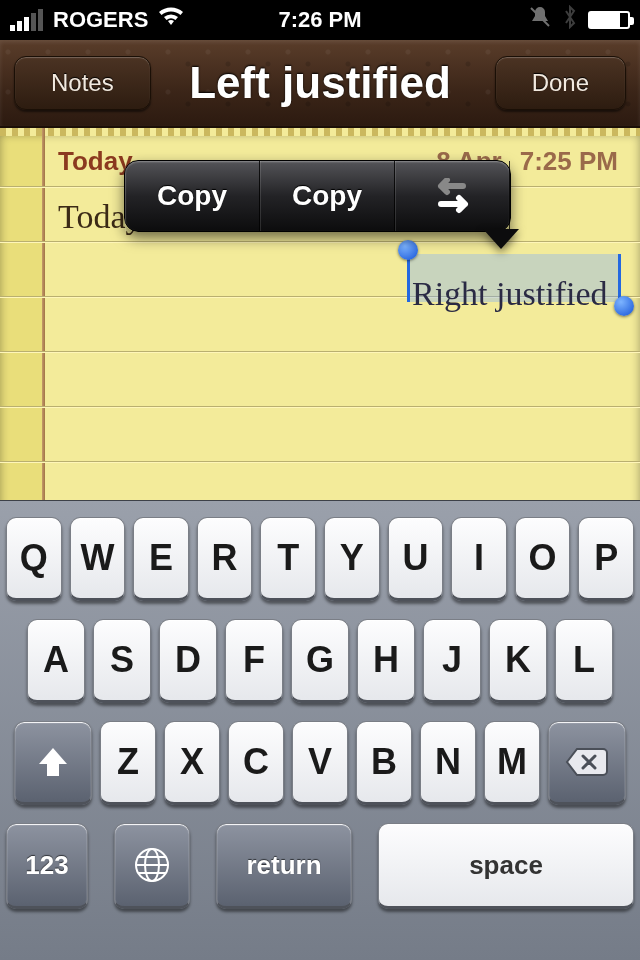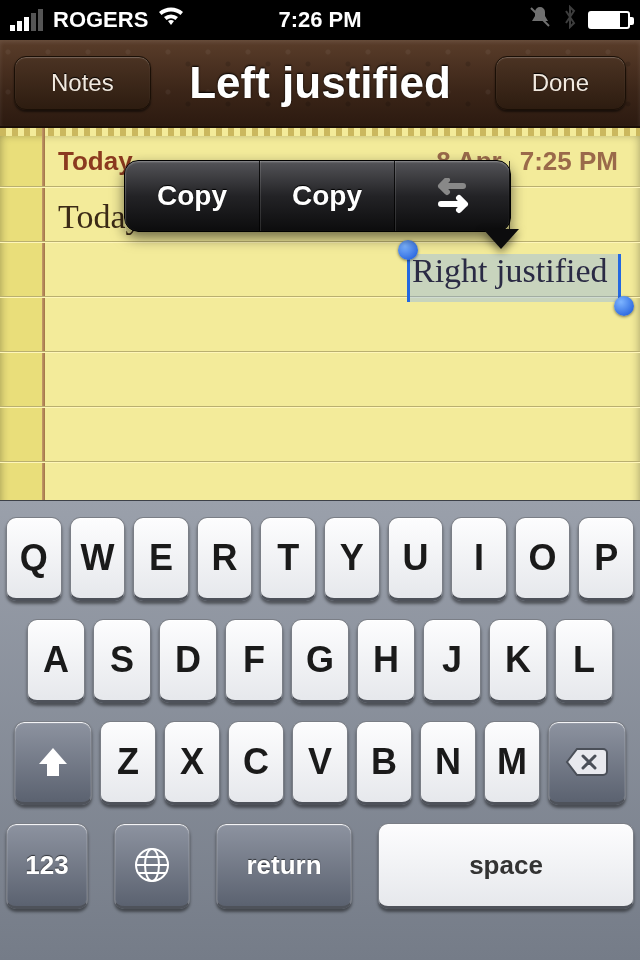--- a/index.html
+++ b/index.html
@@ -143,21 +143,21 @@
         <span>8 Apr</span>
         <span>7:25 PM</span>
       </span>
     </div>
 
     <div class="note-text" style="left:58px;top:70px">Today</div>
 
     <div class="sel-box" style="left:407px;top:126px;width:214px;height:48px"></div>
     <div class="sel-handle" style="left:398px;top:112px"></div>
     <div class="sel-handle" style="left:614px;top:168px"></div>
-    <div class="note-text" style="left:412px;top:124px;color:#2a2a44">Right justified</div>
+    <div class="note-text" style="left:412px;top:147px;color:#2a2a44">Right justified</div>
 
     <div class="edit-menu" style="left:124px;top:32px">
       <div class="item">Copy</div>
       <div class="item">Copy</div>
       <div class="item more">
         <svg width="50" height="36" viewBox="0 0 50 36">
           <path d="M36 8 L14 8 L20 2 L14 8 L20 14" stroke="#888" stroke-width="6" fill="none" stroke-linecap="round" stroke-linejoin="round"></path>
           <path d="M14 26 L38 26 L32 20 L38 26 L32 32" stroke="#fff" stroke-width="6" fill="none" stroke-linecap="round" stroke-linejoin="round"></path>
         </svg>
       </div>

